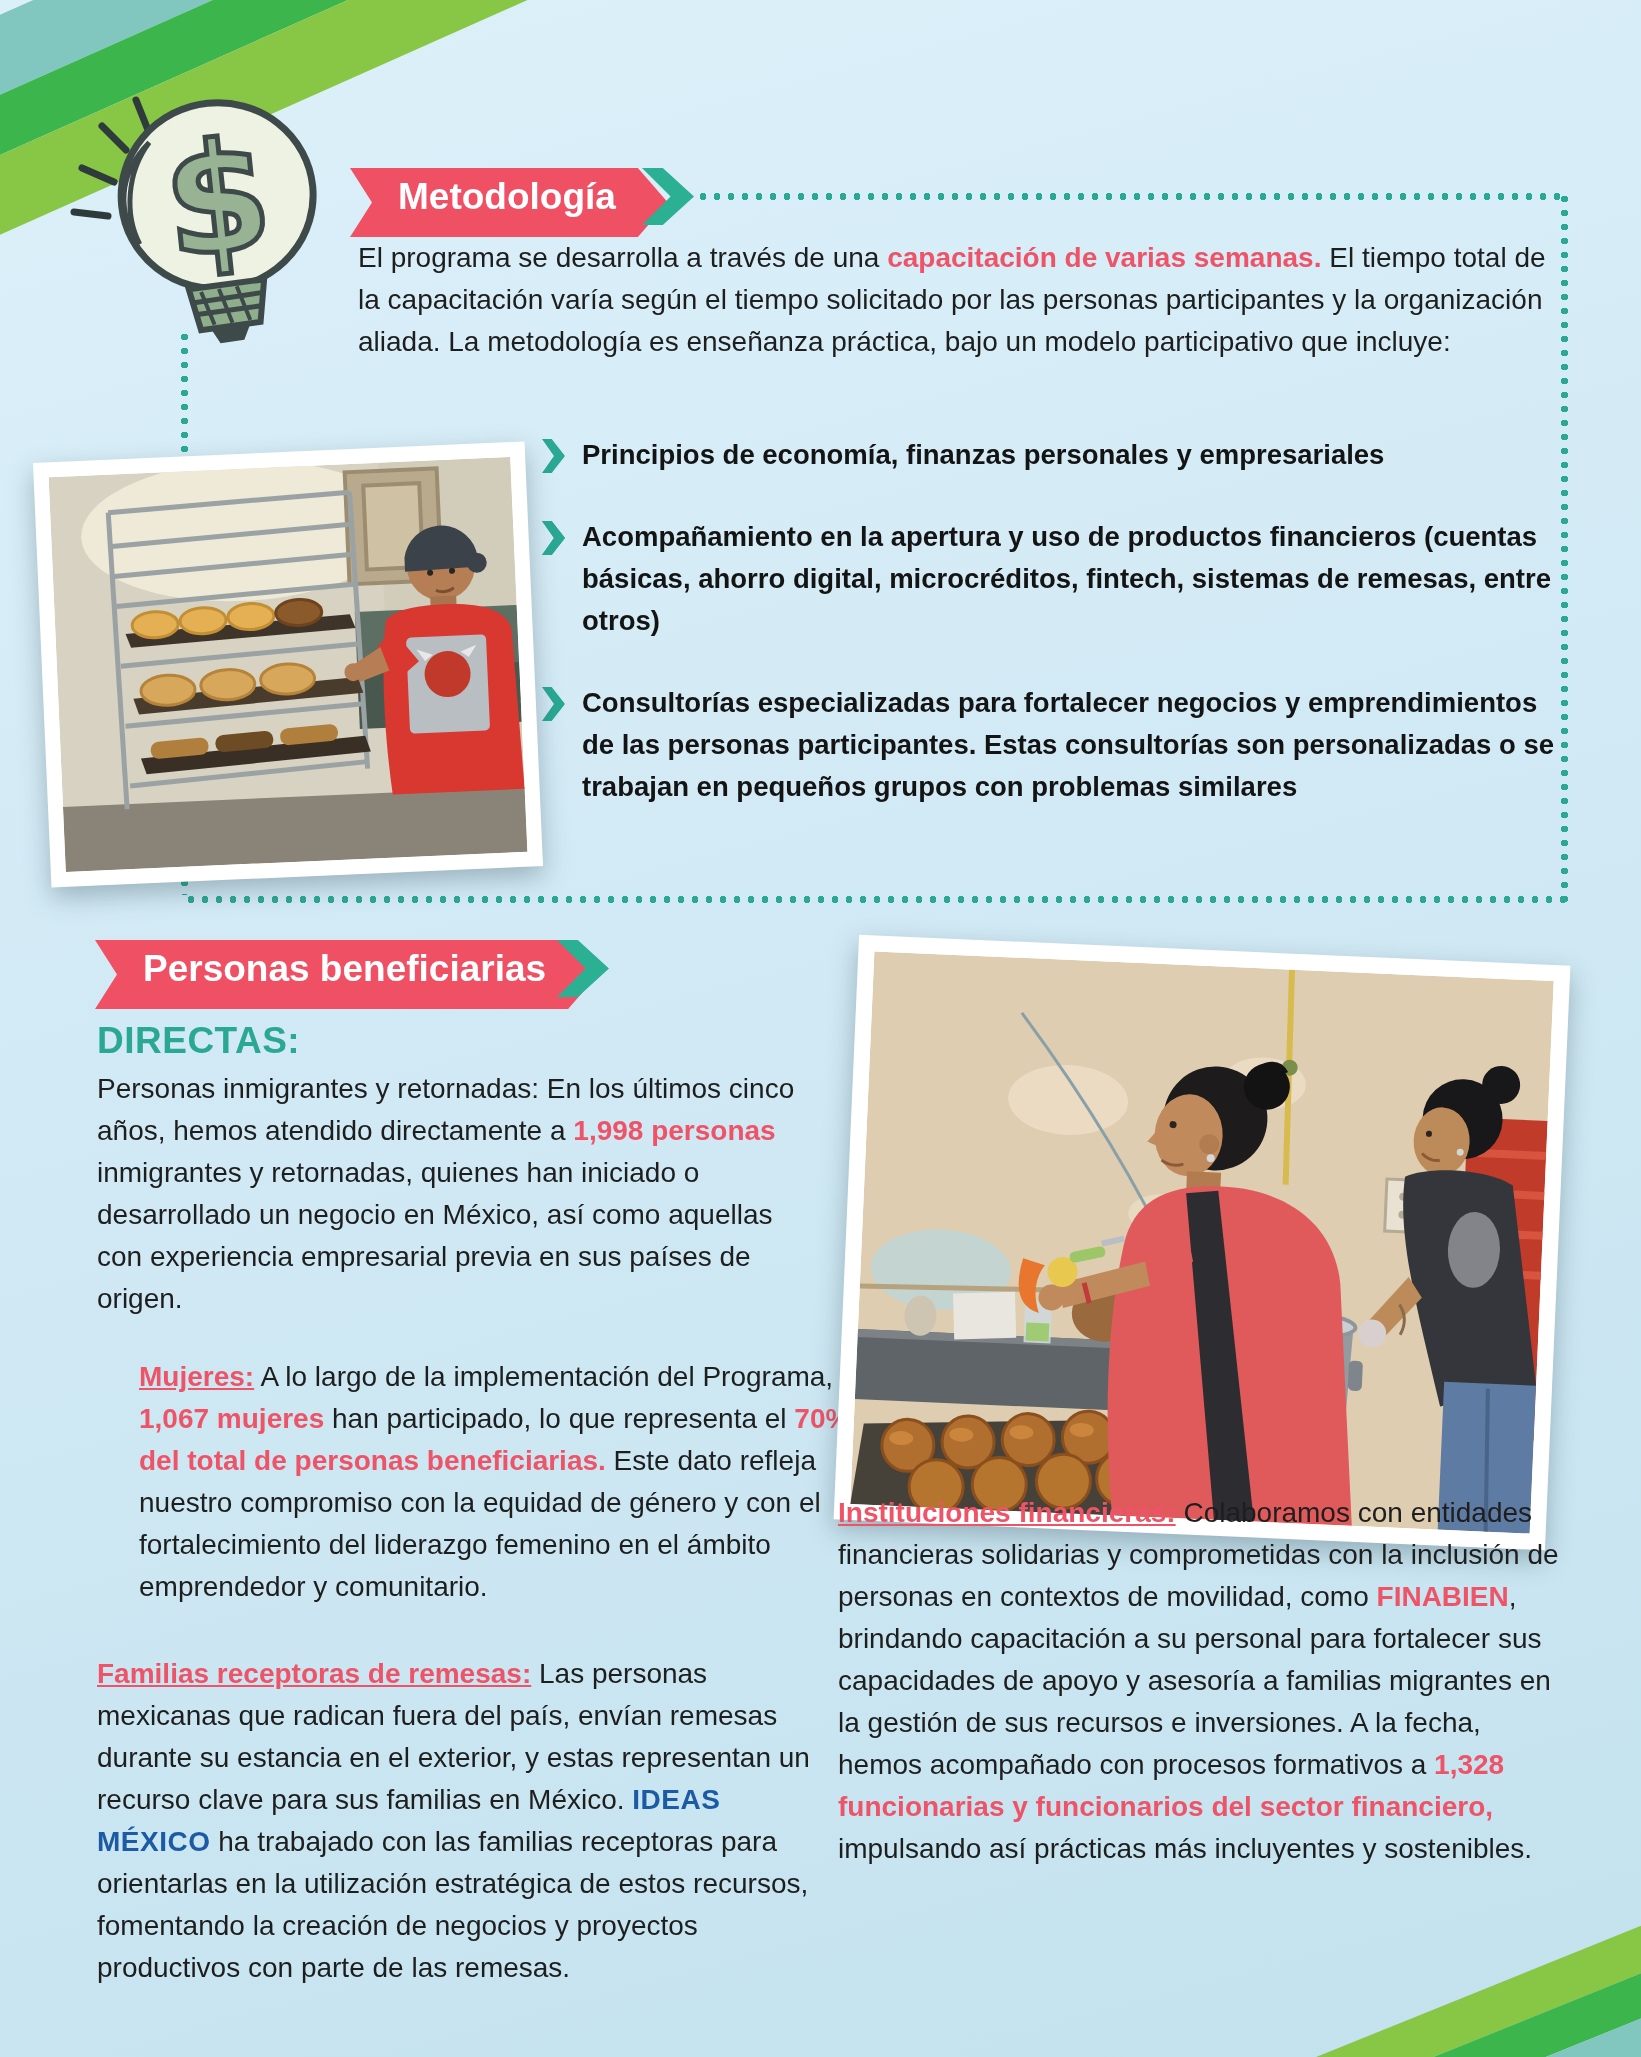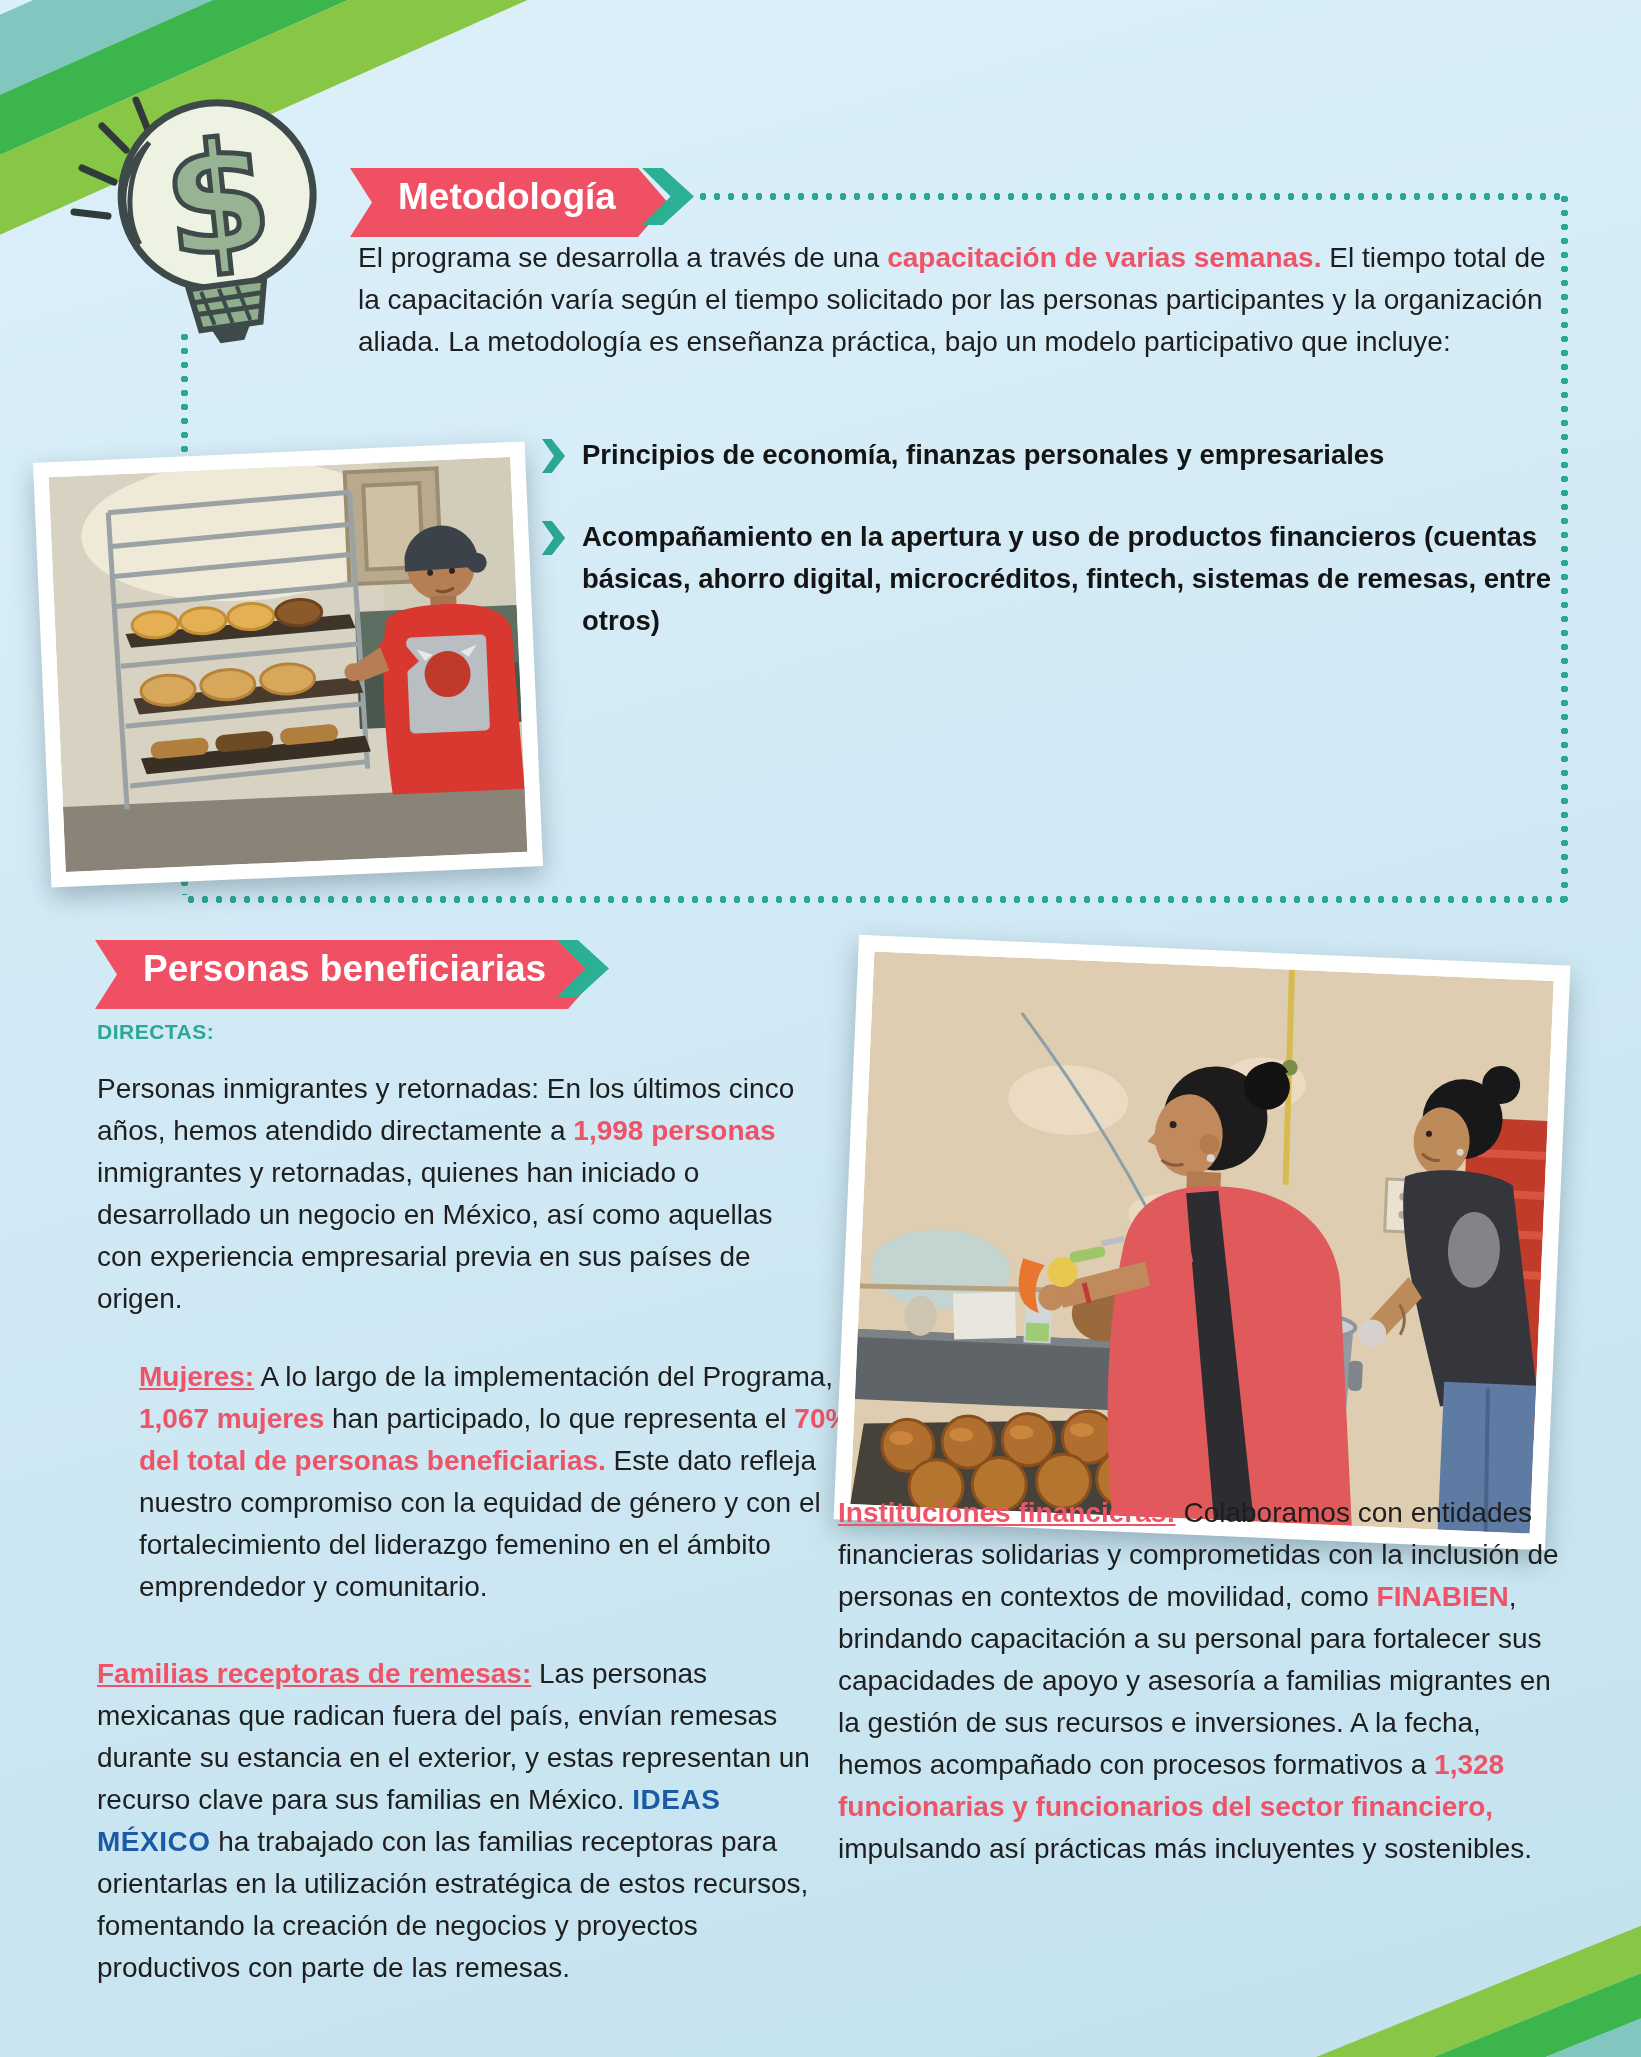--- a/index.html
+++ b/index.html
@@ -49,21 +49,21 @@
   
   .para{position:absolute; margin:0; font-size:28px; line-height:42px; color:#1e1e1e;}
   .intro{left:358px; top:237px; width:1212px;}
   .seg-accent{color:#ee5367; font-weight:700;}
   .seg-accent-u{color:#ee5367; font-weight:700; text-decoration:underline;}
   .seg-brand{color:#1c5ba3; font-weight:800; letter-spacing:0.5px;}
   .bullets{position:absolute; left:542px; top:434px; width:1020px; margin:0; padding:0; list-style:none;}
   .bullets li{position:relative; margin:0 0 40px 0; padding-left:40px; font-size:27.5px; line-height:42px; font-weight:700; color:#141414;}
   .chev{position:absolute; left:0; top:5px; width:23px; height:34px; background:#2aa893;
         clip-path:polygon(0 0, 42% 0, 100% 50%, 42% 100%, 0 100%, 52% 50%);}
-  .directas{position:absolute; left:97px; top:1020px; font-size:21px; font-weight:800; letter-spacing:0.5px; color:#2aa893;}
+  .directas{position:absolute; left:97px; top:1020px; font-size:37px; font-weight:800; letter-spacing:0.5px; color:#2aa893;}
   .p-direct{left:97px; top:1068px; width:722px;}
   .p-mujeres{left:97px; top:1356px; width:722px;margin-left:42px;}
   .p-familias{left:97px; top:1653px; width:722px;}
   .p-instituciones{left:838px; top:1492px; width:732px;}
   
   .photo{position:absolute; background:#ffffff; box-shadow:0 10px 26px rgba(50,75,85,0.35);}
   .photo svg{display:block;}
   .photo-left{left:42px; top:452px; padding:15px; transform:rotate(-2.5deg);}
   .photo-right{left:846px; top:950px; padding:16px; transform:rotate(2.5deg);}
   
@@ -114,20 +114,21 @@
     </div>
     <div class="banner-chev"></div>
   </div>
 
   <p class="para intro"><span>El programa se desarrolla a través de una </span><span class="seg-accent">capacitación de varias semanas.</span><span> El tiempo total de la capacitación varía según el tiempo solicitado por las personas participantes y la organización aliada. La metodología es enseñanza práctica, bajo un modelo participativo que incluye:</span></p>
 
   <ul class="bullets">
       <li><span class="chev"></span><span>Principios de economía, finanzas personales y empresariales</span></li>
       <li><span class="chev"></span></li>
       <li><span class="chev"></span><span>Acompañamiento en la apertura y uso de productos financieros (cuentas básicas, ahorro digital, microcréditos, fintech, sistemas de remesas, entre otros)</span></li>
+      <li><span class="chev"></span><span>Consultorías especializadas para fortalecer negocios y emprendimientos de las personas participantes. Estas consultorías son personalizadas o se trabajan en pequeños grupos con problemas similares</span></li>
     </ul>
 
   <div class="photo photo-left">
     <svg width="462" height="395" viewBox="0 0 462 395" preserveAspectRatio="none">
       <rect x="0" y="0" width="462" height="395" fill="#d8d2c2"></rect>
       <ellipse cx="190" cy="62" rx="160" ry="70" fill="#efe9d8"></ellipse>
       <rect x="330" y="0" width="132" height="395" fill="#cfc8b4" opacity="0.6"></rect>
       <g fill="#b9aa8d" stroke="#9c8d70" stroke-width="4">
         <rect x="296" y="8" width="92" height="112"></rect>
         <rect x="314" y="22" width="56" height="84" fill="#cfc2a4"></rect>

